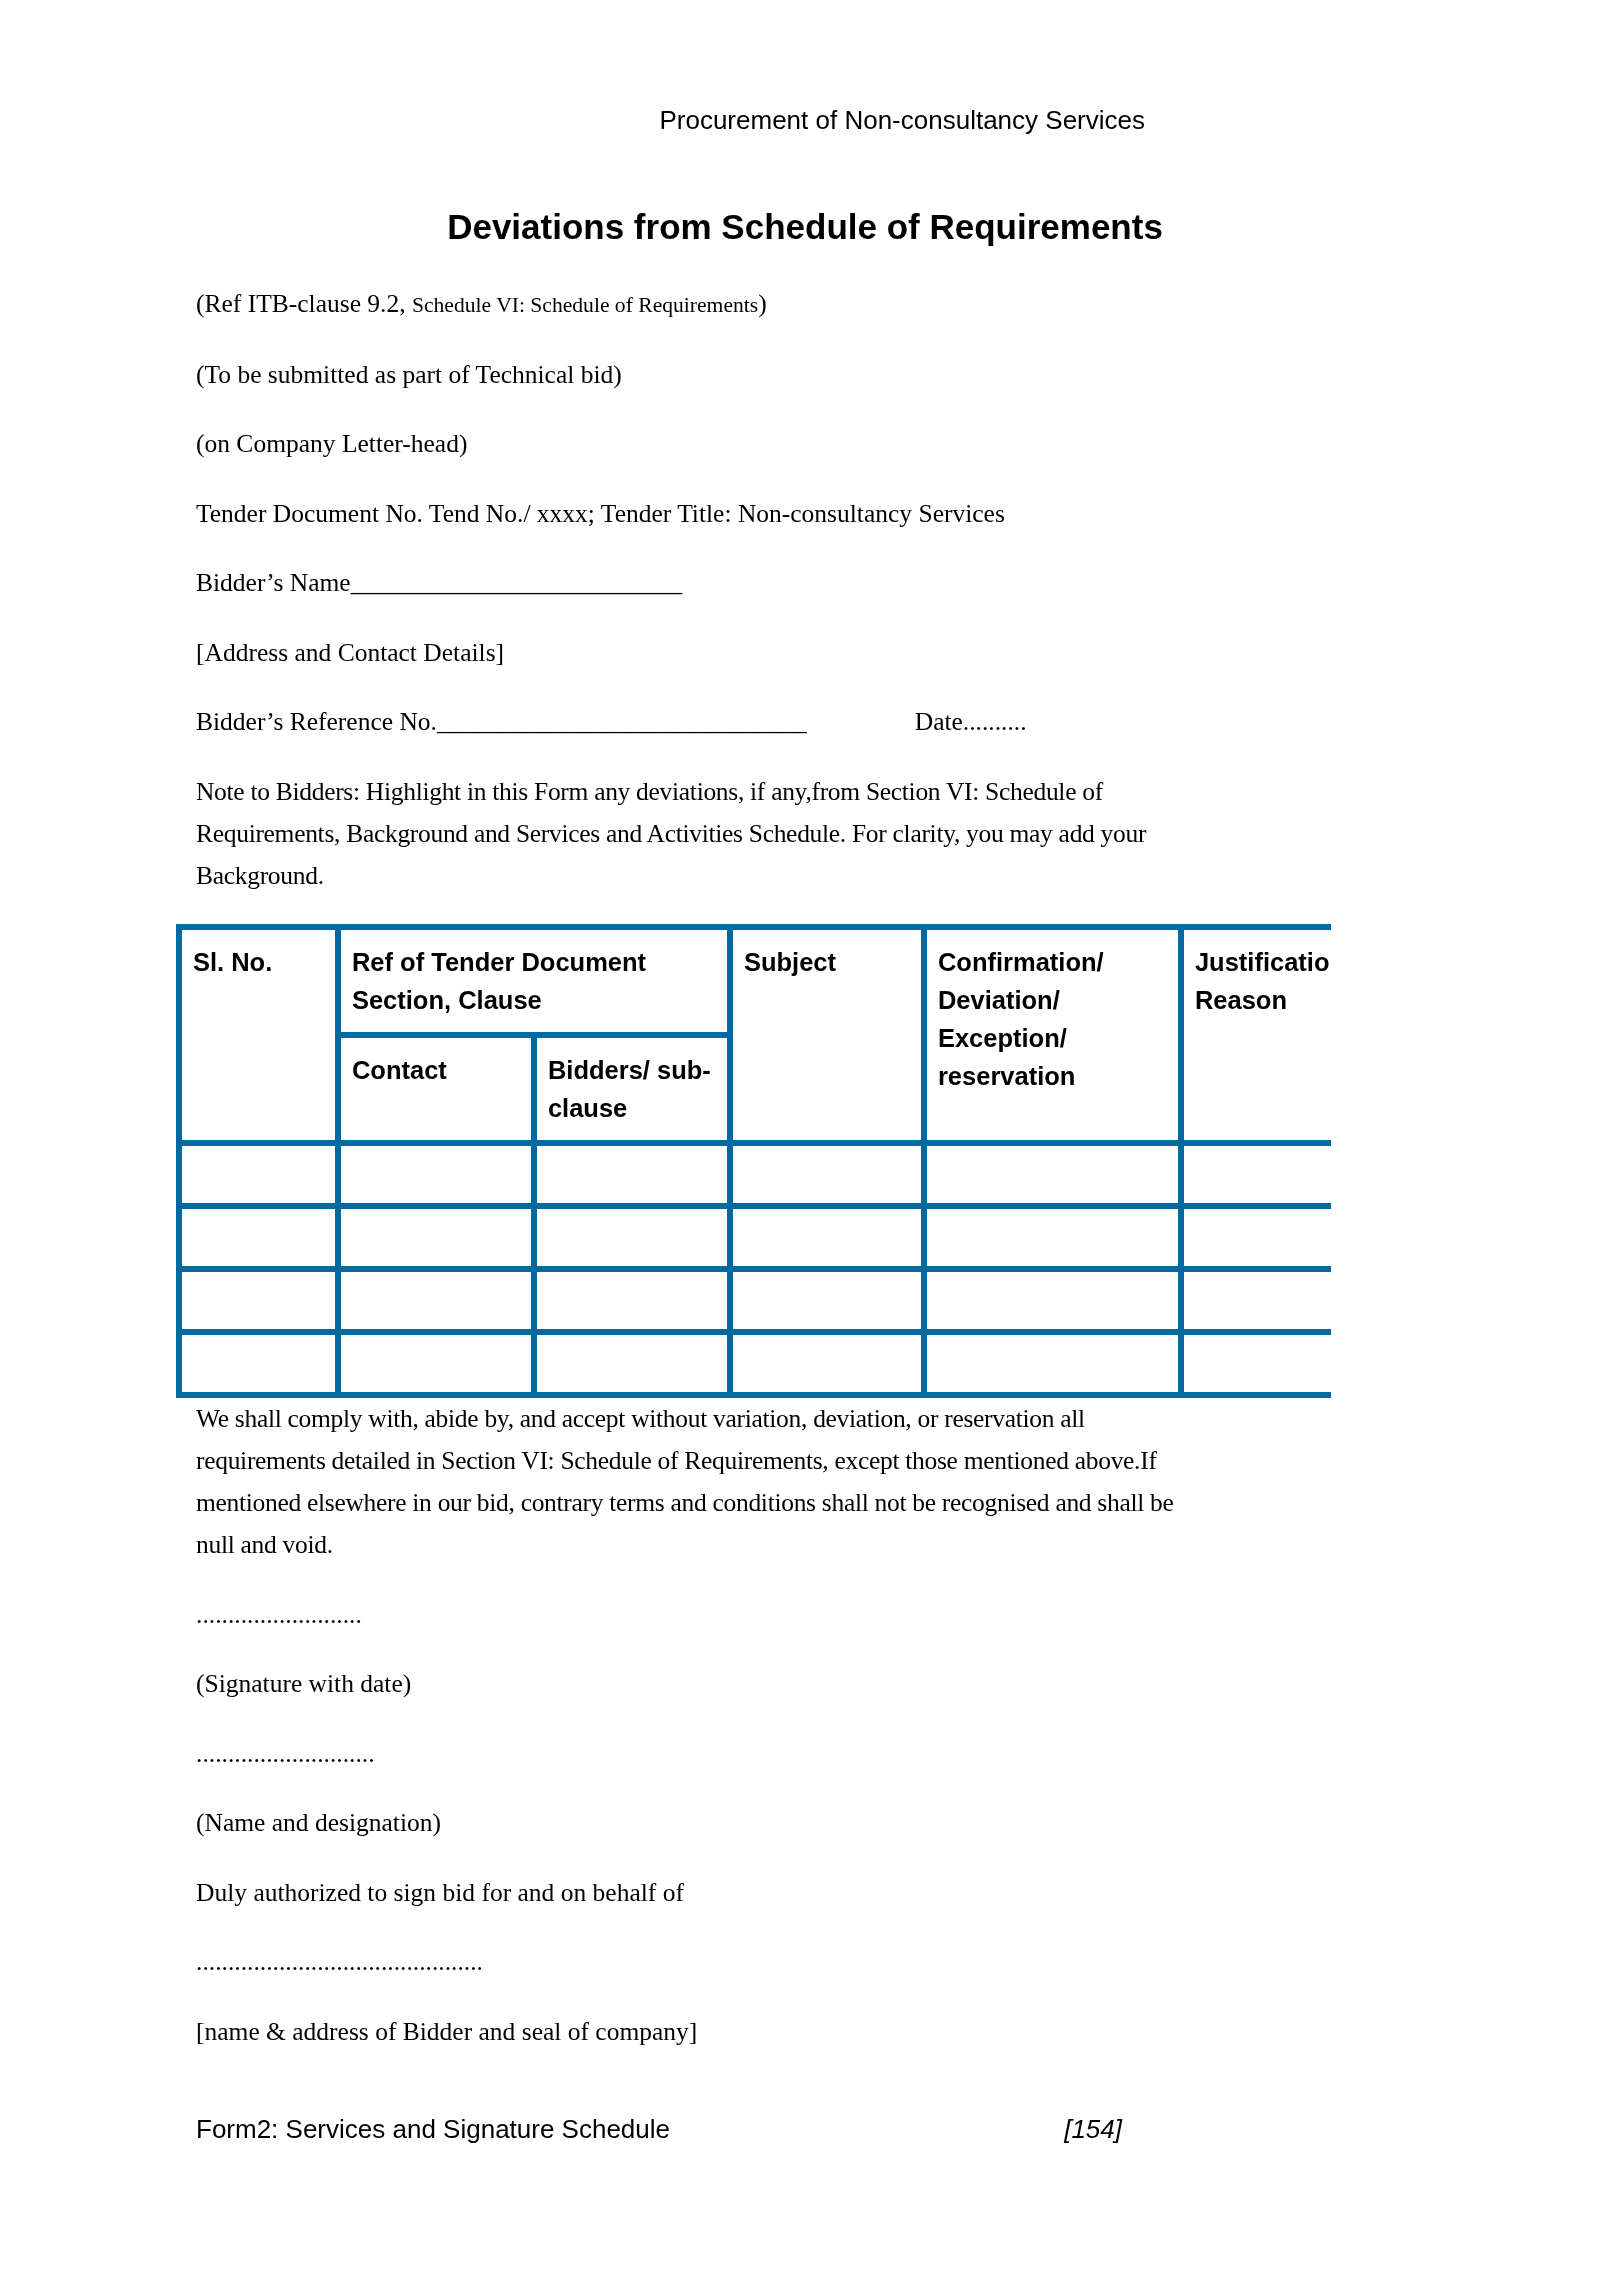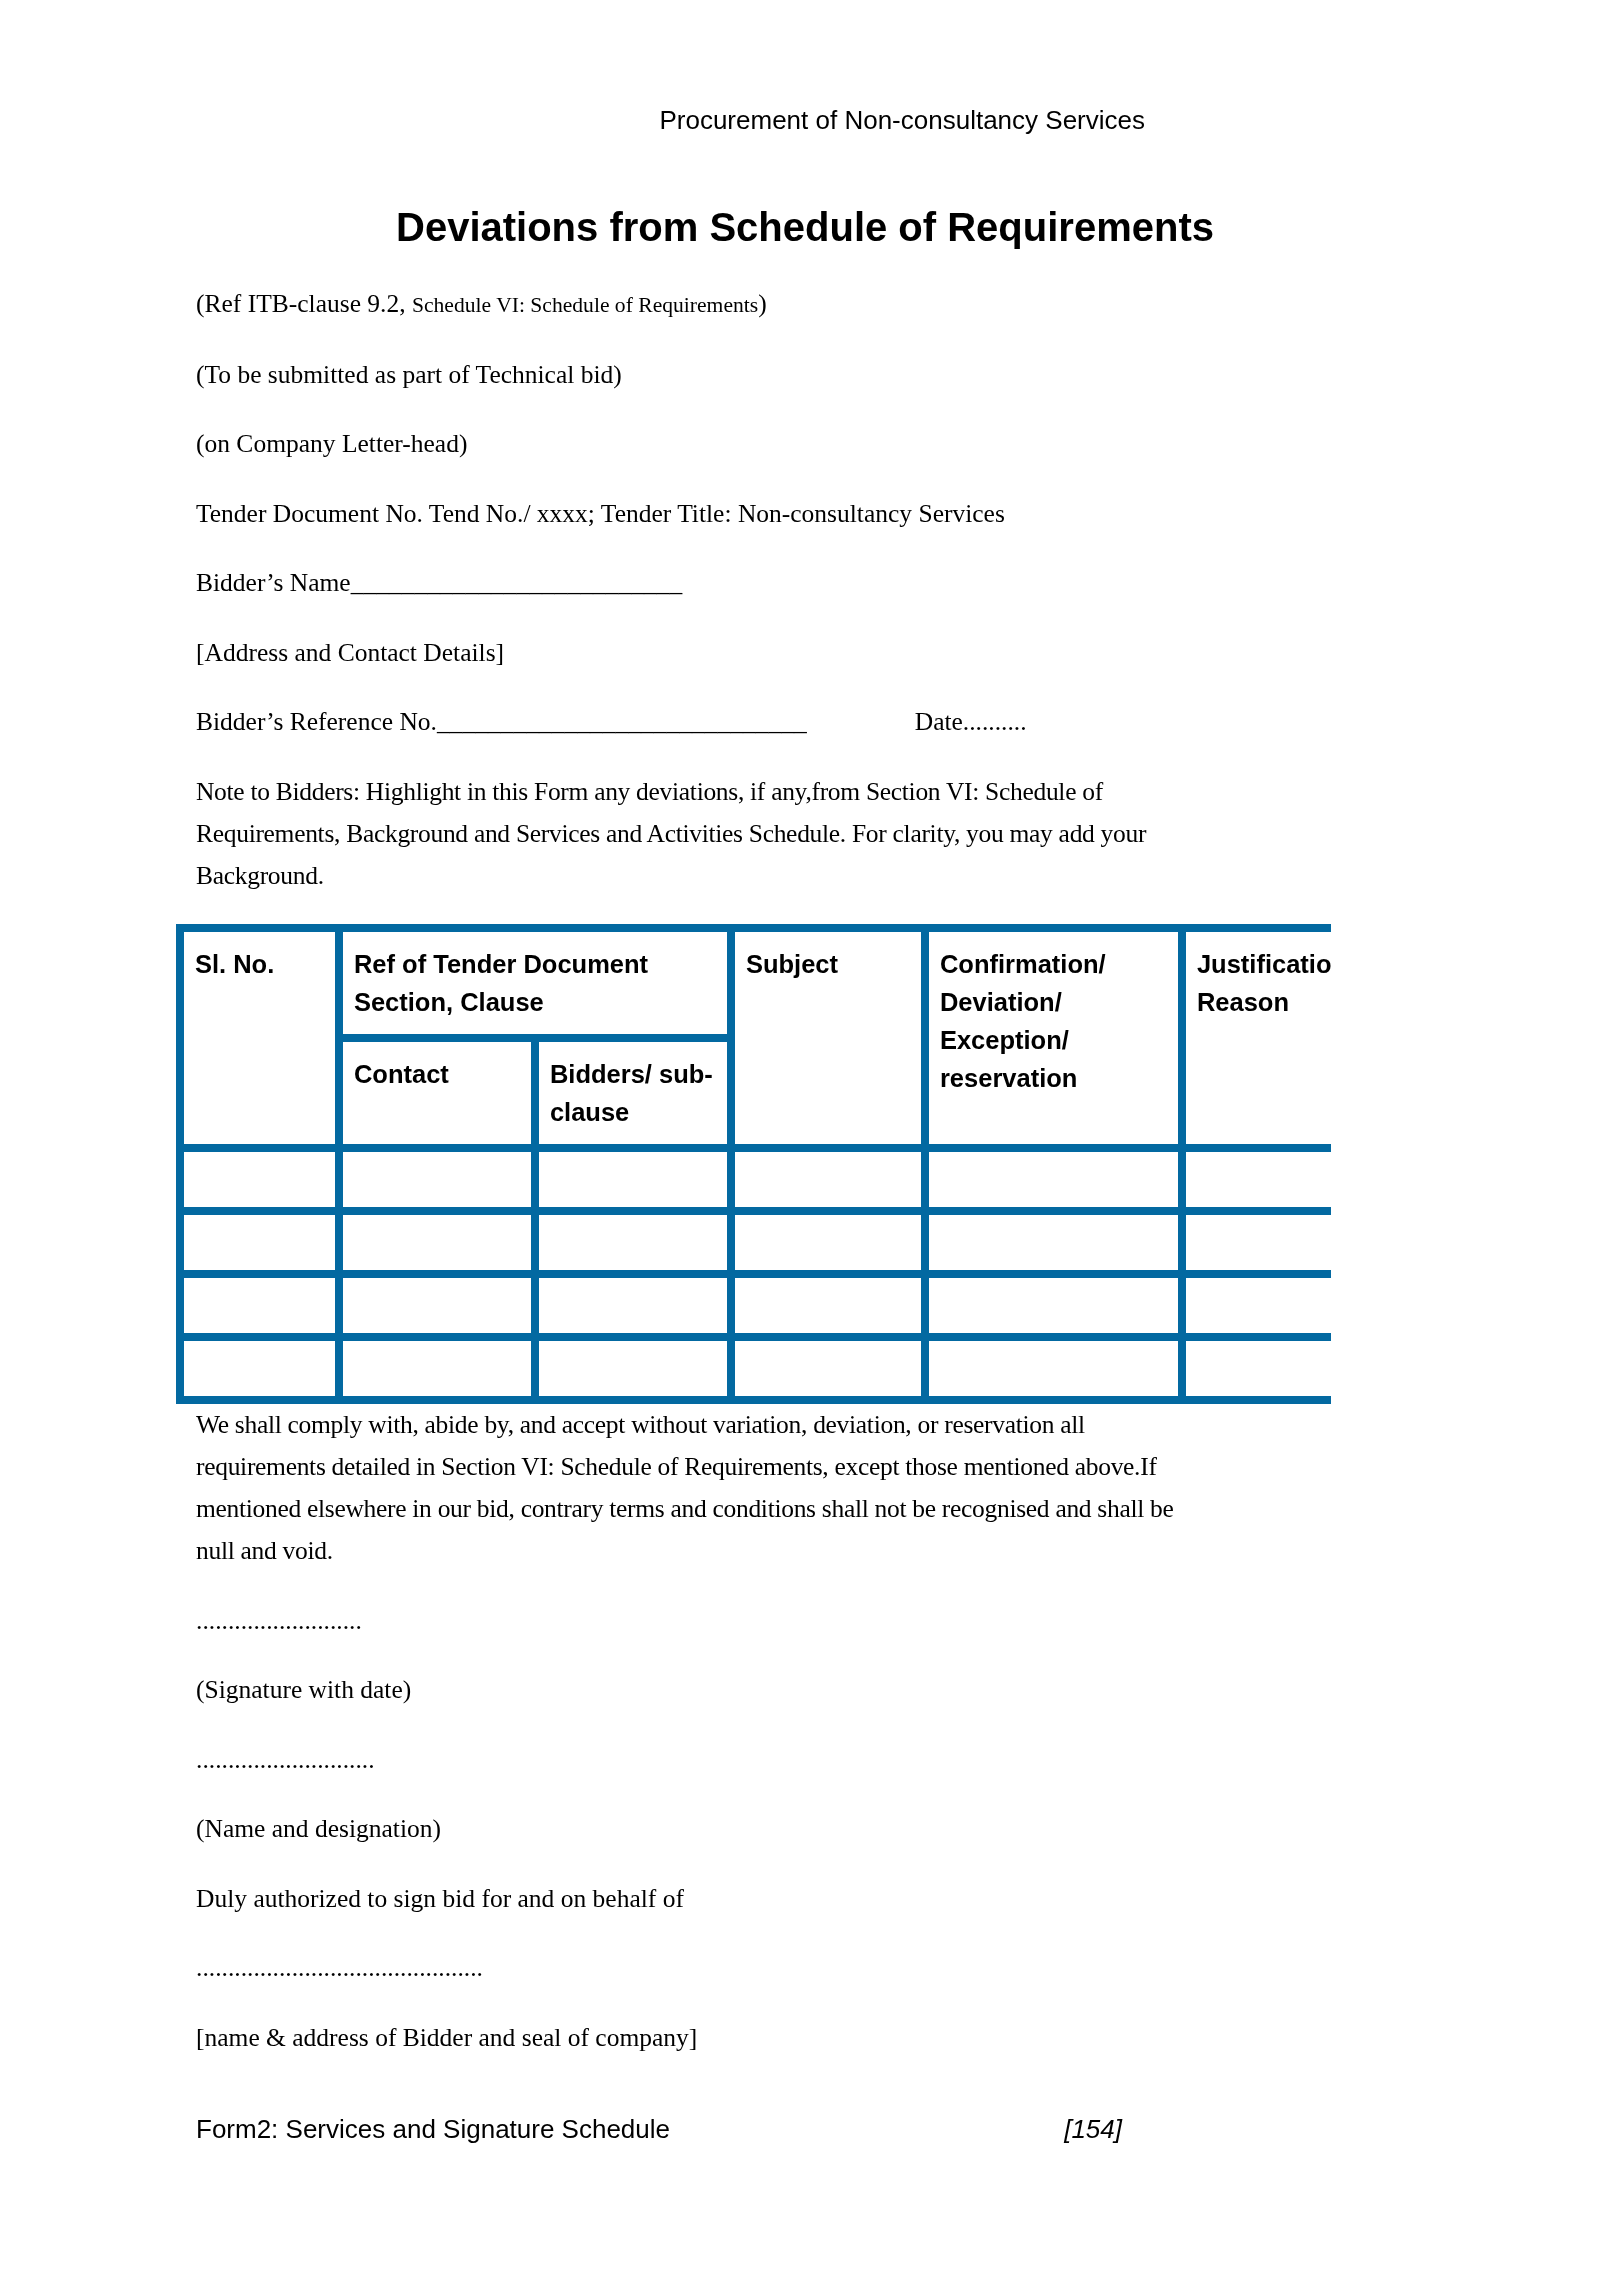--- a/index.html
+++ b/index.html
@@ -16,21 +16,21 @@
     top:103px; right:186px;
     font-size:26px;
     line-height:34px;
   }
   .content {
     position:absolute;
     left:196px; top:0;
     width:1218px;
   }
   .doc-title {
-    font-size:40px;
+    font-size:35px;
     font-weight:bold;
     text-align:center;
     margin:204px 0 33px 0;
     line-height:46px;
   }
   p.line {
     font-size:25.5px;
     line-height:42px;
     margin:0 0 27.5px 0;
     font-family:Liberation Serif, serif;
@@ -42,21 +42,21 @@
     white-space:pre-line;
   }
   .date-part { margin-left:108px; }
   table.dev-table {
     border-collapse:collapse;
     table-layout:fixed;
     width:1234px;
     margin-left:-19.6px;
   }
   .dev-table th, .dev-table td {
-    border:8px solid #0369a1;
+    border:6px solid #0369a1;
     box-sizing:border-box;
   }
   .dev-table th {
     font-size:25.5px;
     font-weight:bold;
     text-align:left;
     vertical-align:top;
     padding:13px 10.5px;
     line-height:38px;
     white-space:pre-line;

